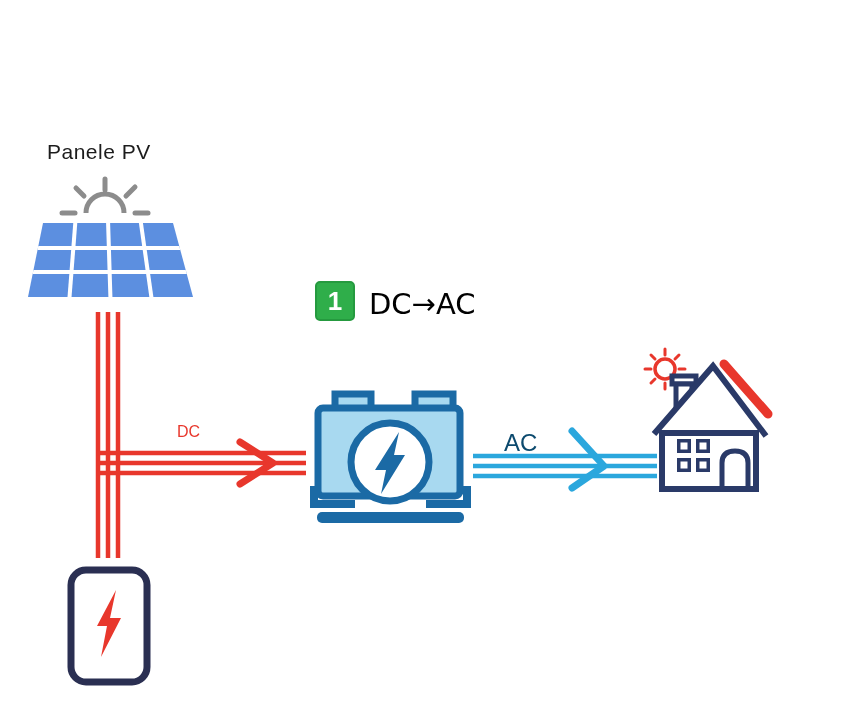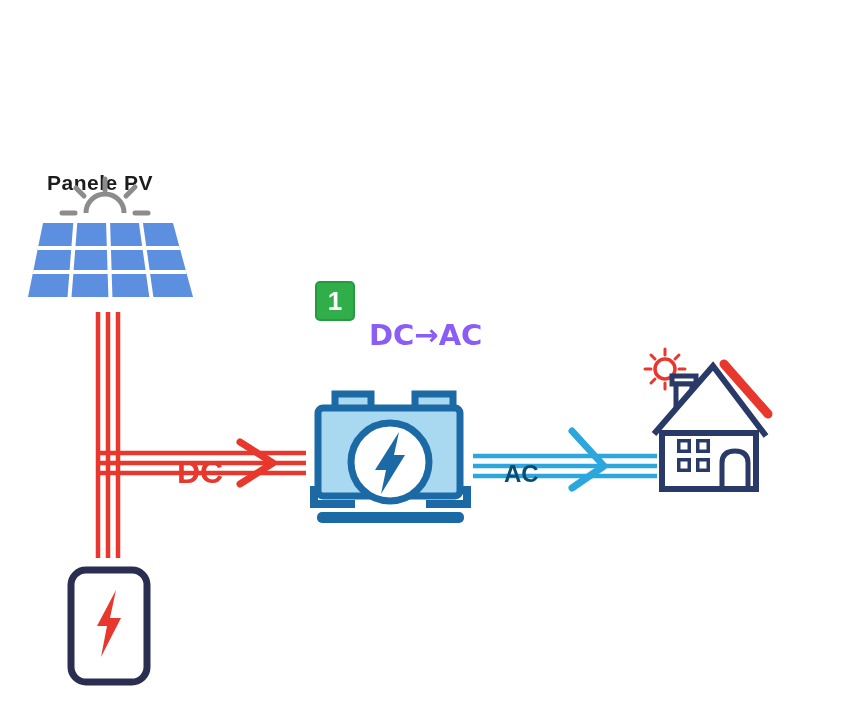--- a/index.html
+++ b/index.html
@@ -1,30 +1,30 @@
 <!DOCTYPE html>
 <html><head>
 <meta charset="utf-8">
 <style>
   html,body{margin:0;padding:0;background:#ffffff;}
   .stage{
     position:relative;width:843px;height:718px;background:#ffffff;
     overflow:hidden;font-family:"Liberation Sans","DejaVu Sans",sans-serif;
   }
   .abs{position:absolute;}
-  .label{font-weight:700;white-space:nowrap;margin-top:31px;}
+  .label{font-weight:400;white-space:nowrap;}
   .panel-label{left:47px;top:140px;font-size:21px;color:#1c1c1c;letter-spacing:.5px;}
   .step-badge{
     left:315px;top:281px;width:40px;height:40px;background:#2fae4a;
     border:2px solid #259a3f;border-radius:5px;box-sizing:border-box;
     display:flex;align-items:center;justify-content:center;
     color:#ffffff;font-size:26px;font-weight:700;
   }
-  .step-label{left:369px;top:287px;font-size:29px;color:#8b5cf6;font-family:"DejaVu Sans","Liberation Sans",sans-serif;}
-  .dc-label{left:177px;top:423px;font-size:32px;color:#e8372c;}
+  .step-label{left:369px;top:287px;font-size:29px;color:#000000;font-family:"DejaVu Sans","Liberation Sans",sans-serif;}
+  .dc-label{left:177px;top:423px;font-size:16px;color:#e8372c;}
   .ac-label{left:504px;top:429px;font-size:24px;color:#0c4a6e;}
   svg{display:block;}
 </style>
 </head>
 <body>
 
 <div class="stage">
 
   <div class="abs label panel-label">Panele PV</div>
 

